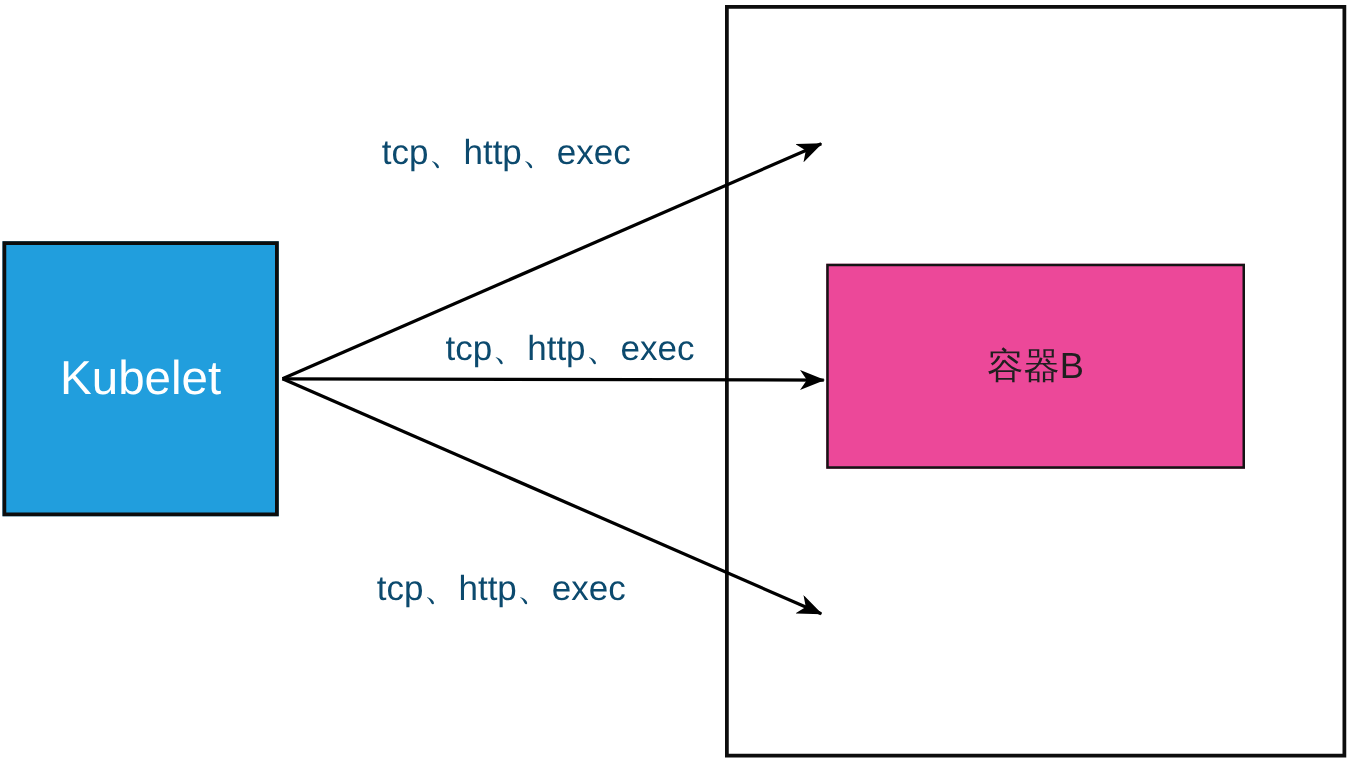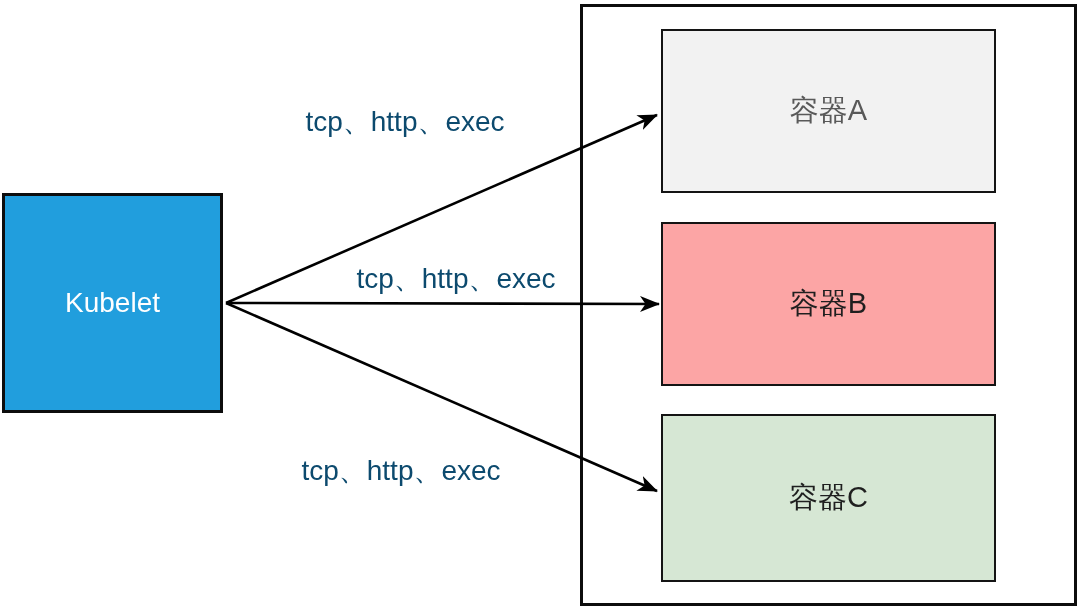--- a/index.html
+++ b/index.html
@@ -36,22 +36,22 @@
     justify-content: center;
     font-size: 29px;
     box-sizing: content-box;
   }
   .container-a {
     top: 29px;
     background: #f2f2f2;
     color: #595959;
   }
   .container-b {
-    top: 222px;
-    background: #fca5a5;
+    top: 211px;
+    background: #ec4899;
     color: #1f1f1f;
     text-align: center;
   }
   .container-c {
     top: 414px;
     height: 164px;
     background: #d6e7d4;
     color: #1f1f1f;
   }
   .kubelet-box {
@@ -59,21 +59,21 @@
     left: 2px;
     top: 193px;
     width: 215px;
     height: 214px;
     border: 3px solid #0d0d0d;
     background: #219edd;
     color: #ffffff;
     display: flex;
     align-items: center;
     justify-content: center;
-    font-size: 28px;
+    font-size: 38px;
     box-sizing: content-box;
   }
   .arrow-layer {
     position: absolute;
     left: 0;
     top: 0;
     width: 1080px;
     height: 610px;
     pointer-events: none;
   }
@@ -89,28 +89,22 @@
   .edge-label-b { left: 456px; top: 260px; }
   .edge-label-c { left: 401px; top: 452px; }
 </style>
 </head>
 <body>
 
 <div class="canvas">
 
   <div class="node-boundary"></div>
 
-  <div class="container-box container-a">
-    <span>容器A</span>
-  </div>
   <div class="container-box container-b">
     <span>容器B</span>
-  </div>
-  <div class="container-box container-c">
-    <span>容器C</span>
   </div>
 
   <div class="kubelet-box">
     <span>Kubelet</span>
   </div>
 
   <svg class="arrow-layer" viewBox="0 0 1080 610" xmlns="http://www.w3.org/2000/svg">
     <defs>
       <marker id="arrowhead" viewBox="0 0 20 16" refX="19" refY="8" markerWidth="20" markerHeight="16" markerUnits="userSpaceOnUse" orient="auto">
         <path d="M0,0 L20,8 L0,16 L5.5,8 Z" fill="#000000"></path>

